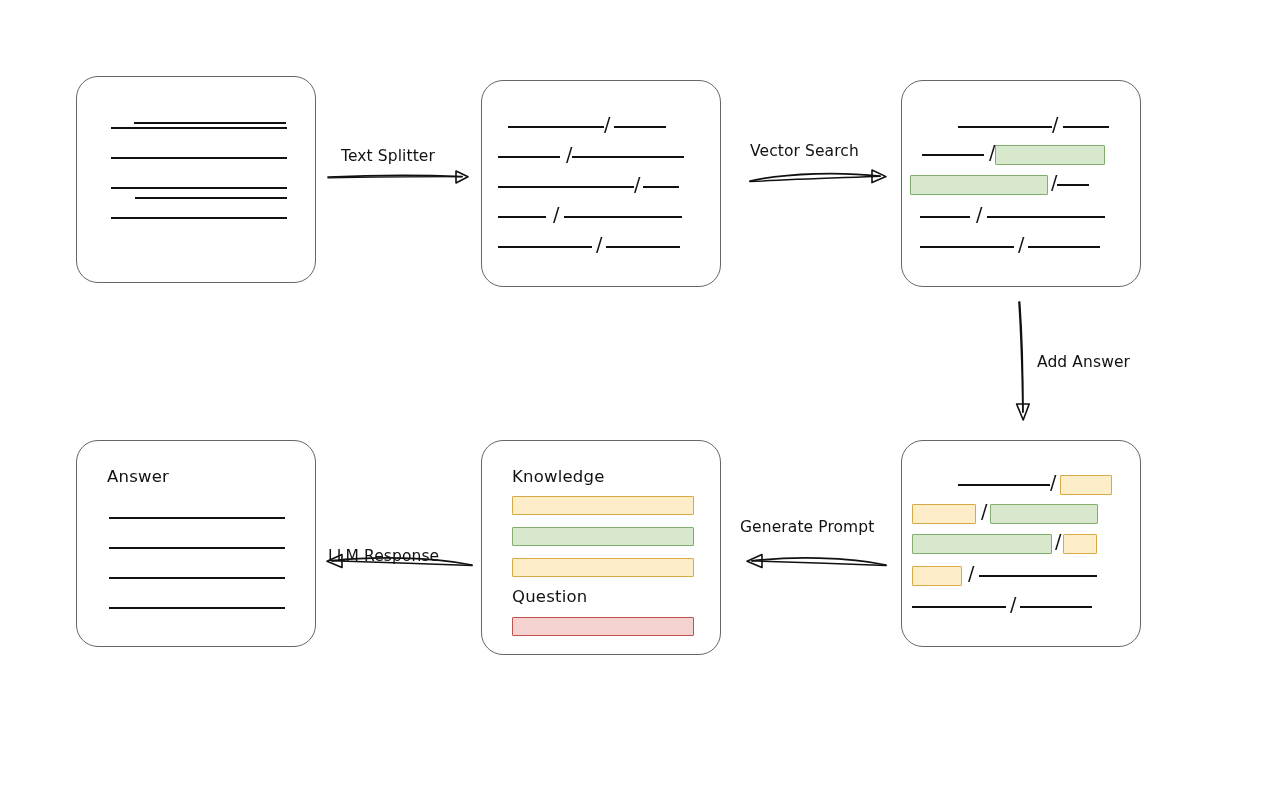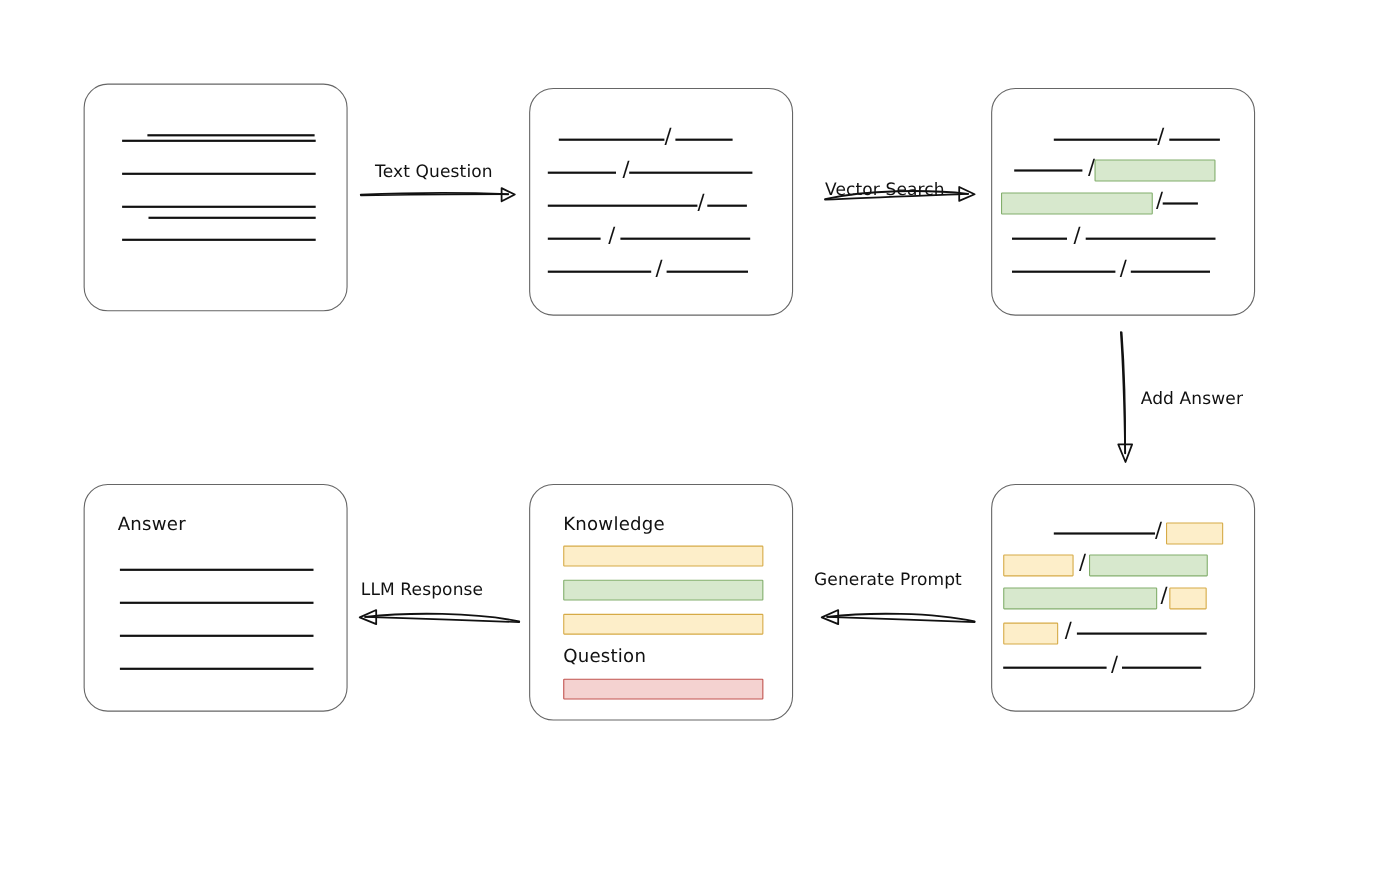--- a/index.html
+++ b/index.html
@@ -317,30 +317,30 @@
     </div>
   </div>
 
   <div class="edge" style="left:326px; top:160px; width:146px; height:30px;">
     <svg width="146" height="30" viewBox="0 0 146 30">
       <path d="M2,17 C40,15.4 98,15.0 136,16.6" fill="none" stroke="#111111" stroke-width="1.7" stroke-linecap="round"></path>
       <path d="M2,17.8 C40,17.0 98,16.6 136,16.6" fill="none" stroke="#111111" stroke-width="1.3" stroke-linecap="round"></path>
       <path d="M130,11 L142,16.8 L130,23 Z" fill="none" stroke="#111111" stroke-width="1.6" stroke-linejoin="round"></path>
     </svg>
   </div>
-  <div class="edge-label" style="left:341px; top:147px;">Text Question</div>
+  <div class="edge-label" style="left:341px; top:147px;">Text Splitter</div>
 
   <div class="edge" style="left:748px; top:160px; width:142px; height:32px;">
     <svg width="142" height="32" viewBox="0 0 142 32">
       <path d="M2,21 C40,12.5 95,12.0 132,16.2" fill="none" stroke="#111111" stroke-width="1.7" stroke-linecap="round"></path>
       <path d="M2,21.6 C42,19.4 98,17.6 132,16.2" fill="none" stroke="#111111" stroke-width="1.5" stroke-linecap="round"></path>
       <path d="M124,10 L138,16.6 L124,22.6 Z" fill="none" stroke="#111111" stroke-width="1.6" stroke-linejoin="round"></path>
     </svg>
   </div>
-  <div class="edge-label" style="left:750px; top:163px;">Vector Search</div>
+  <div class="edge-label" style="left:750px; top:142px;">Vector Search</div>
 
   <div class="edge" style="left:1006px; top:300px; width:34px; height:126px;">
     <svg width="34" height="126" viewBox="0 0 34 126">
       <path d="M13,2 C15.6,40 16.4,78 16.9,112" fill="none" stroke="#111111" stroke-width="1.7" stroke-linecap="round"></path>
       <path d="M13.8,2 C16.6,40 17.2,78 16.9,112" fill="none" stroke="#111111" stroke-width="1.3" stroke-linecap="round"></path>
       <path d="M10.6,104 L17.2,120 L23.2,104 Z" fill="none" stroke="#111111" stroke-width="1.6" stroke-linejoin="round"></path>
     </svg>
   </div>
   <div class="edge-label" style="left:1037px; top:353px;">Add Answer</div>
 
@@ -353,16 +353,16 @@
   </div>
   <div class="edge-label" style="left:740px; top:518px;">Generate Prompt</div>
 
   <div class="edge" style="left:318px; top:545px; width:156px; height:32px;">
     <svg width="156" height="32" viewBox="0 0 156 32">
       <path d="M154,20 C114,11.6 54,11.4 14,15.8" fill="none" stroke="#111111" stroke-width="1.7" stroke-linecap="round"></path>
       <path d="M154,20.6 C112,18.8 52,17.2 14,15.8" fill="none" stroke="#111111" stroke-width="1.5" stroke-linecap="round"></path>
       <path d="M24,9.6 L9,16.2 L24,22.4 Z" fill="none" stroke="#111111" stroke-width="1.6" stroke-linejoin="round"></path>
     </svg>
   </div>
-  <div class="edge-label" style="left:328px; top:527px;">LLM Response</div>
+  <div class="edge-label" style="left:328px; top:547px;">LLM Response</div>
 
 
 </div>
 
 </body></html>

